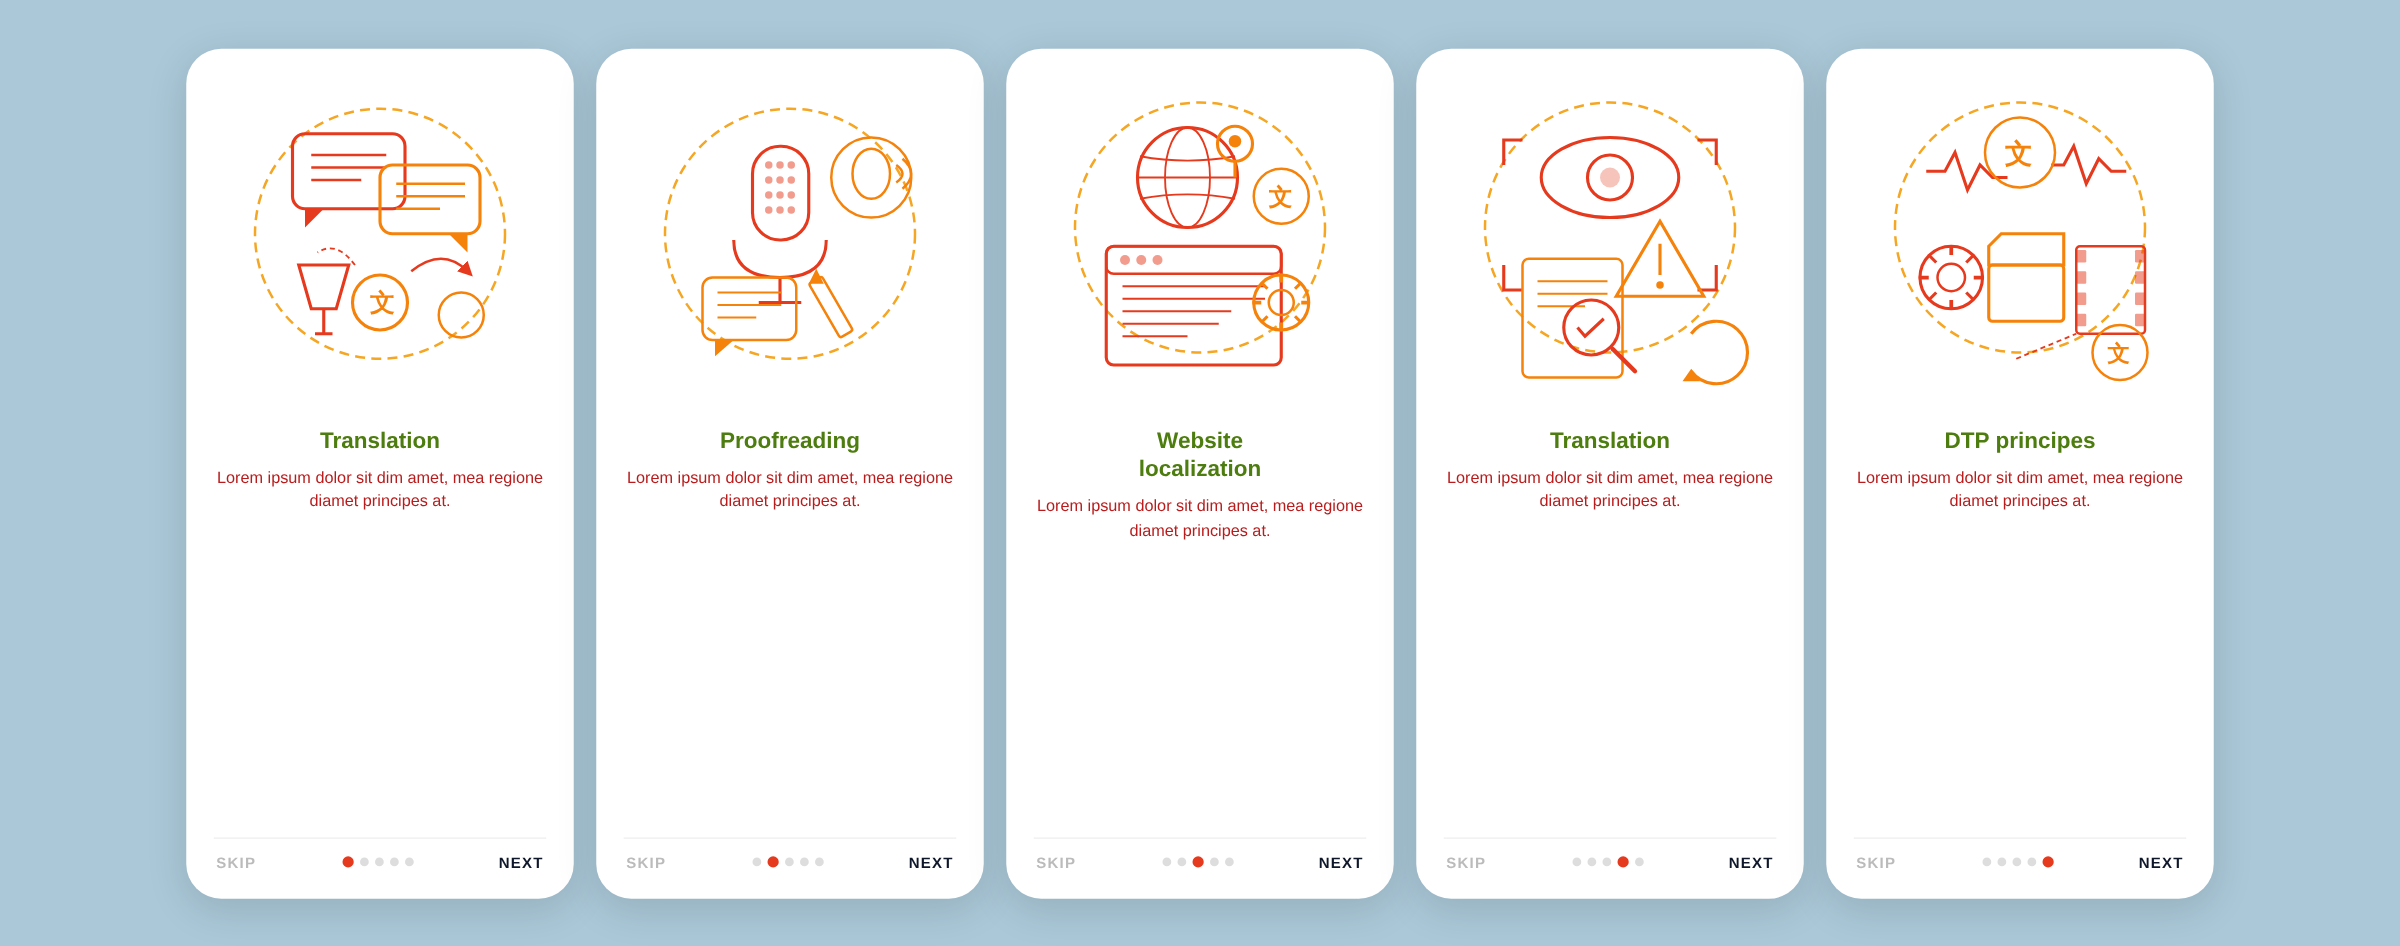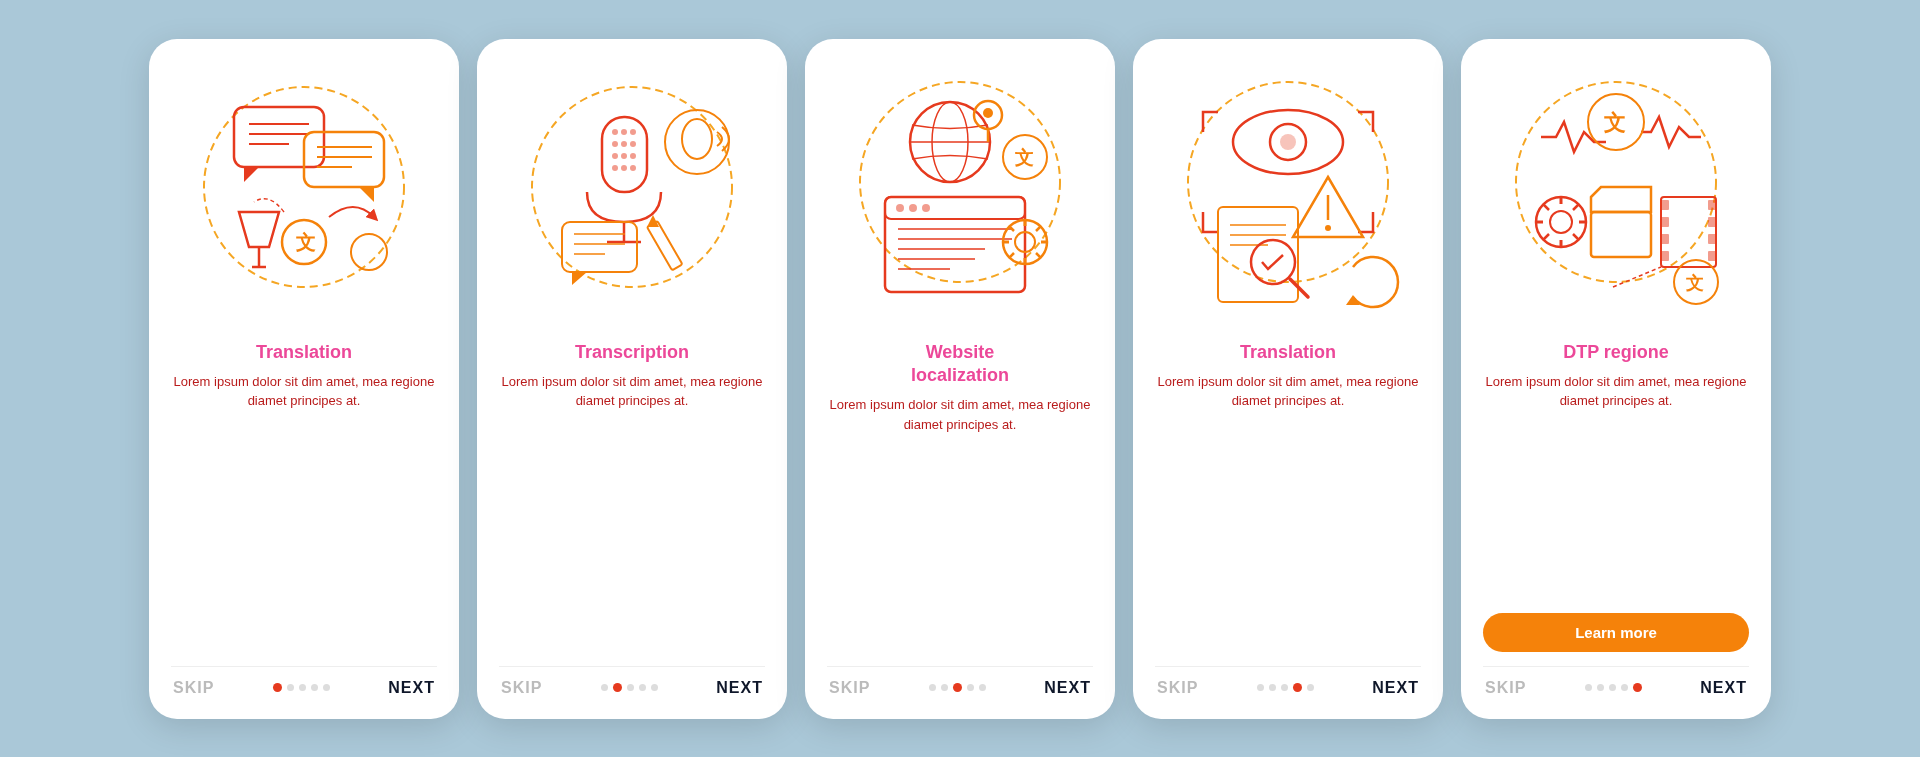--- a/index.html
+++ b/index.html
@@ -40,21 +40,21 @@
       justify-content: center;
       flex-shrink: 0;
     }
     .illustration svg {
       width: 260px;
       height: 260px;
     }
     .title {
       font-weight: 700;
       font-size: 18px;
-      color: #ec4899;
+      color: #4d7c0f;
       text-align: center;
       margin-top: 4px;
       margin-bottom: 8px;
       line-height: 1.3;
     }
     .description {
       font-size: 13px;
       color: #b91c1c;
       text-align: center;
       line-height: 1.5;
@@ -63,21 +63,21 @@
     .bottom-nav {
       display: flex;
       align-items: center;
       justify-content: space-between;
       width: 100%;
       margin-top: 10px;
       padding-top: 8px;
       border-top: 1px solid #eee;
     }
     .nav-btn {
-      font-size: 16px;
+      font-size: 12px;
       font-weight: 600;
       color: #bbb;
       letter-spacing: 1px;
       background: none;
       border: none;
       cursor: pointer;
       padding: 4px 2px;
     }
     .nav-btn.active {
       color: #0f172a;
@@ -203,21 +203,21 @@
         <rect x="145" y="160" width="12" height="50" rx="2" transform="rotate(-30 145 160)" fill="none" stroke="#f5820a" stroke-width="2"></rect>
         <polygon points="145,160 157,160 151,148" fill="#f5820a"></polygon>
 
         <rect x="60" y="155" width="75" height="50" rx="8" fill="none" stroke="#f5820a" stroke-width="2"></rect>
         <line x1="72" y1="167" x2="123" y2="167" stroke="#f5820a" stroke-width="1.5"></line>
         <line x1="72" y1="177" x2="123" y2="177" stroke="#f5820a" stroke-width="1.5"></line>
         <line x1="72" y1="187" x2="103" y2="187" stroke="#f5820a" stroke-width="1.5"></line>
         <polygon points="70,205 85,205 70,218" fill="#f5820a"></polygon>
       </svg>
     </div>
-    <div class="title">Transcription</div>
+    <div class="title">Proofreading</div>
     <div class="description">Lorem ipsum dolor sit dim amet, mea regione diamet principes at.</div>
     <div class="bottom-nav">
       <button class="nav-btn">SKIP</button>
       <div class="dots">
         <div class="dot"></div>
         <div class="dot active"></div>
         <div class="dot"></div>
         <div class="dot"></div>
         <div class="dot"></div>
       </div>
@@ -364,23 +364,22 @@
         <rect x="222" y="150" width="8" height="10" rx="1" fill="#e63a1e" opacity="0.5"></rect>
         <rect x="222" y="167" width="8" height="10" rx="1" fill="#e63a1e" opacity="0.5"></rect>
         <rect x="222" y="184" width="8" height="10" rx="1" fill="#e63a1e" opacity="0.5"></rect>
 
         <circle cx="210" cy="215" r="22" fill="none" stroke="#f5820a" stroke-width="2"></circle>
         <text x="200" y="222" font-size="18" fill="#f5820a" font-weight="bold">文</text>
 
         <line x1="127" y1="220" x2="175" y2="200" stroke="#e63a1e" stroke-width="1.5" stroke-dasharray="4 3"></line>
       </svg>
     </div>
-    <div class="title">DTP regione</div>
-    <div class="description">Lorem ipsum dolor sit dim amet, mea regione diamet principes at.</div>
-    <button class="learn-more-btn">Learn more</button>
+    <div class="title">DTP principes</div>
+    <div class="description">Lorem ipsum dolor sit dim amet, mea regione diamet principes at.</div>
     <div class="bottom-nav">
       <button class="nav-btn">SKIP</button>
       <div class="dots">
         <div class="dot"></div>
         <div class="dot"></div>
         <div class="dot"></div>
         <div class="dot"></div>
         <div class="dot active"></div>
       </div>
       <button class="nav-btn active">NEXT</button>

